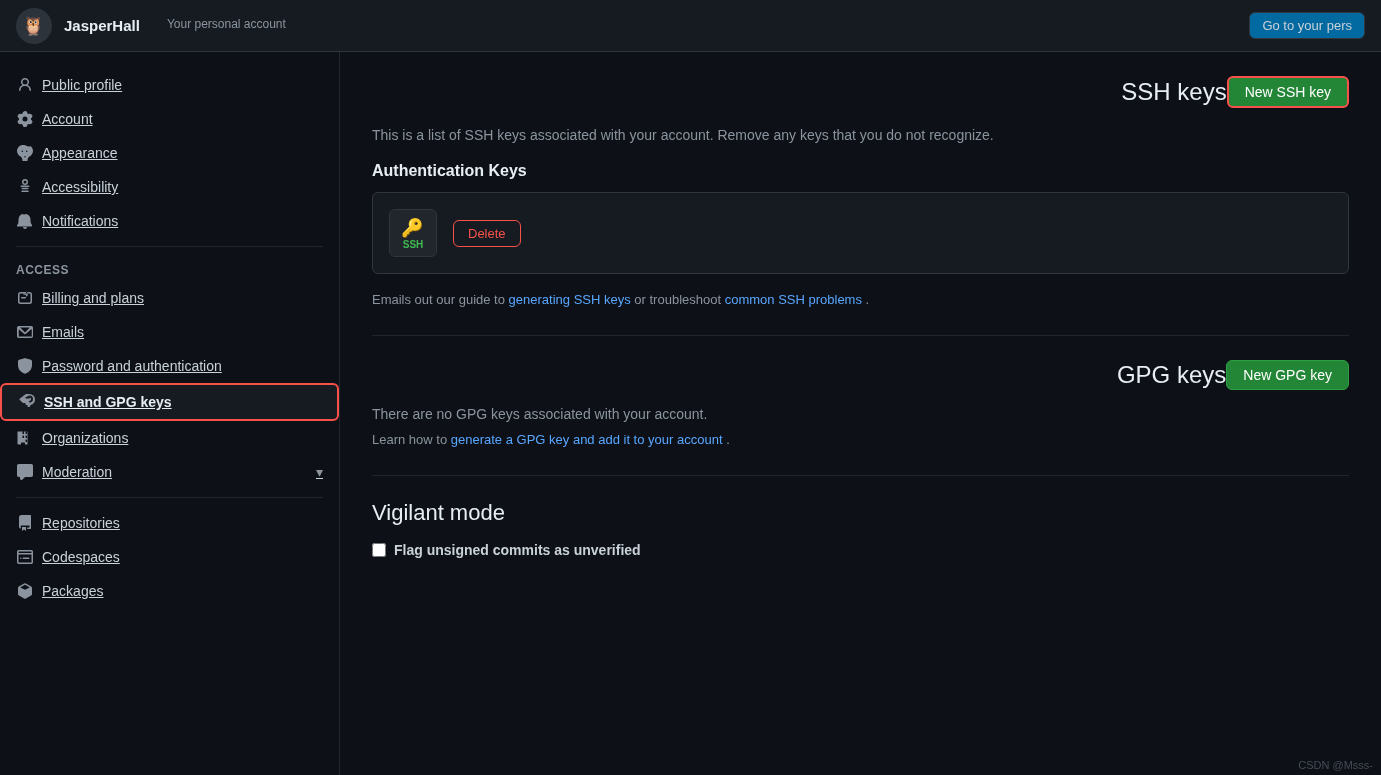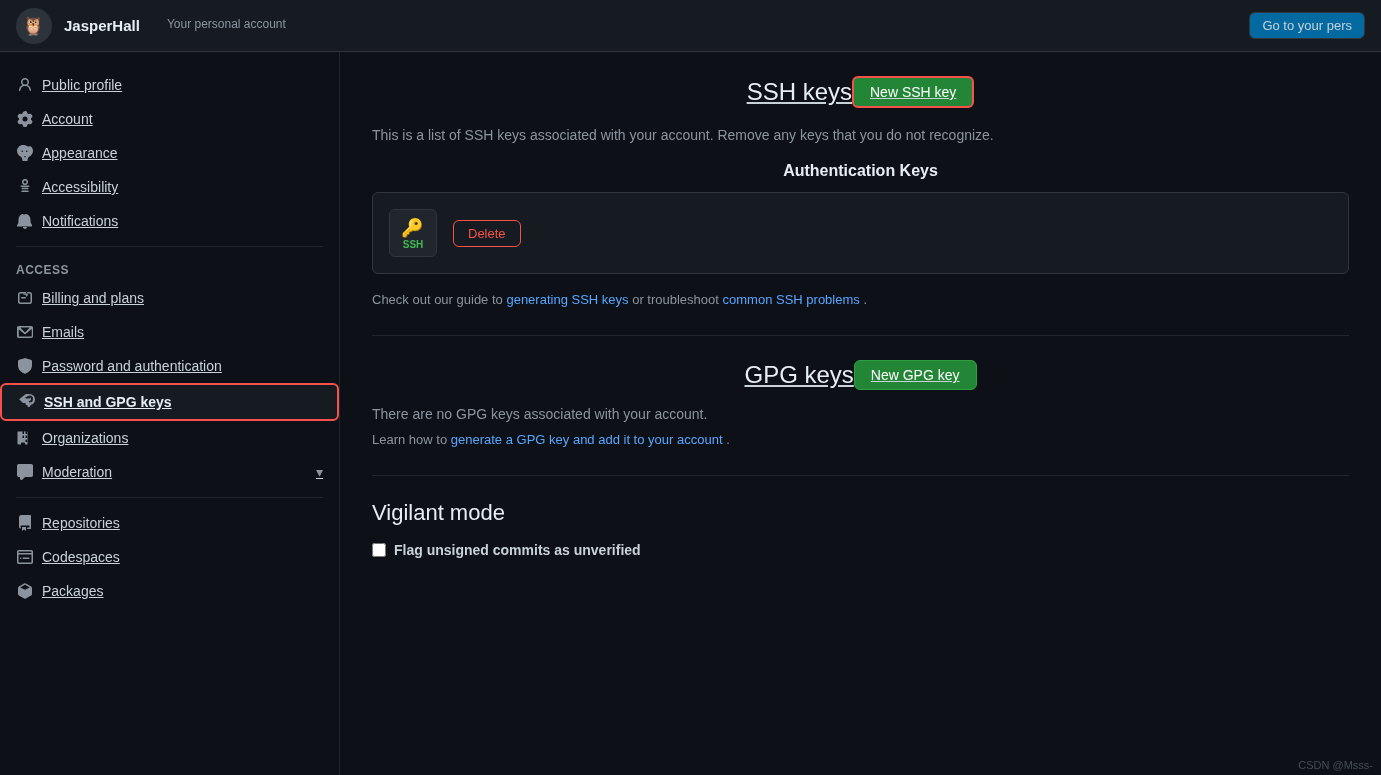--- a/index.html
+++ b/index.html
@@ -113,23 +113,22 @@
     
     .main {
       flex: 1;
       padding: 24px 32px;
       overflow-y: auto;
       background: #0d1117;
     }
     .section-header {
       display: flex;
       align-items: center;
-      justify-content: center;
+      justify-content: flex-end;
       margin-bottom: 16px;
-      text-decoration: underline;
     }
     .section-title {
       font-size: 24px;
       font-weight: 400;
       color: #e6edf3;
     }
     .btn-green {
       background: #238636;
       border: 1px solid #2ea043;
       color: #fff;
@@ -153,21 +152,20 @@
       color: #8b949e;
       font-size: 14px;
       margin-bottom: 16px;
       line-height: 1.6;
     }
     .sub-section-title {
       font-size: 16px;
       font-weight: 600;
       color: #e6edf3;
       margin-bottom: 12px;
-      text-align: center;
     }
     .key-card {
       background: #161b22;
       border: 1px solid #30363d;
       border-radius: 6px;
       padding: 16px;
       margin-bottom: 16px;
       display: flex;
       align-items: center;
       gap: 16px;
@@ -397,21 +395,21 @@
 
     <div class="key-card">
       <div class="key-icon-box">
         <span class="key-svg">🔑</span>
         <span style="font-size:10px;color:#3fb950;">SSH</span>
       </div>
       <button class="btn-delete">Delete</button>
     </div>
 
     <p class="help-text">
-      <span>Check out our guide to </span>
+      <span>Emails out our guide to </span>
       <a href="#" class="help-link">generating SSH keys</a>
       <span> or troubleshoot </span>
       <a href="#" class="help-link">common SSH problems</a>
       <span>.</span>
     </p>
 
     <hr class="section-sep">
 
     <div class="gpg-section">
       <div class="section-header">

